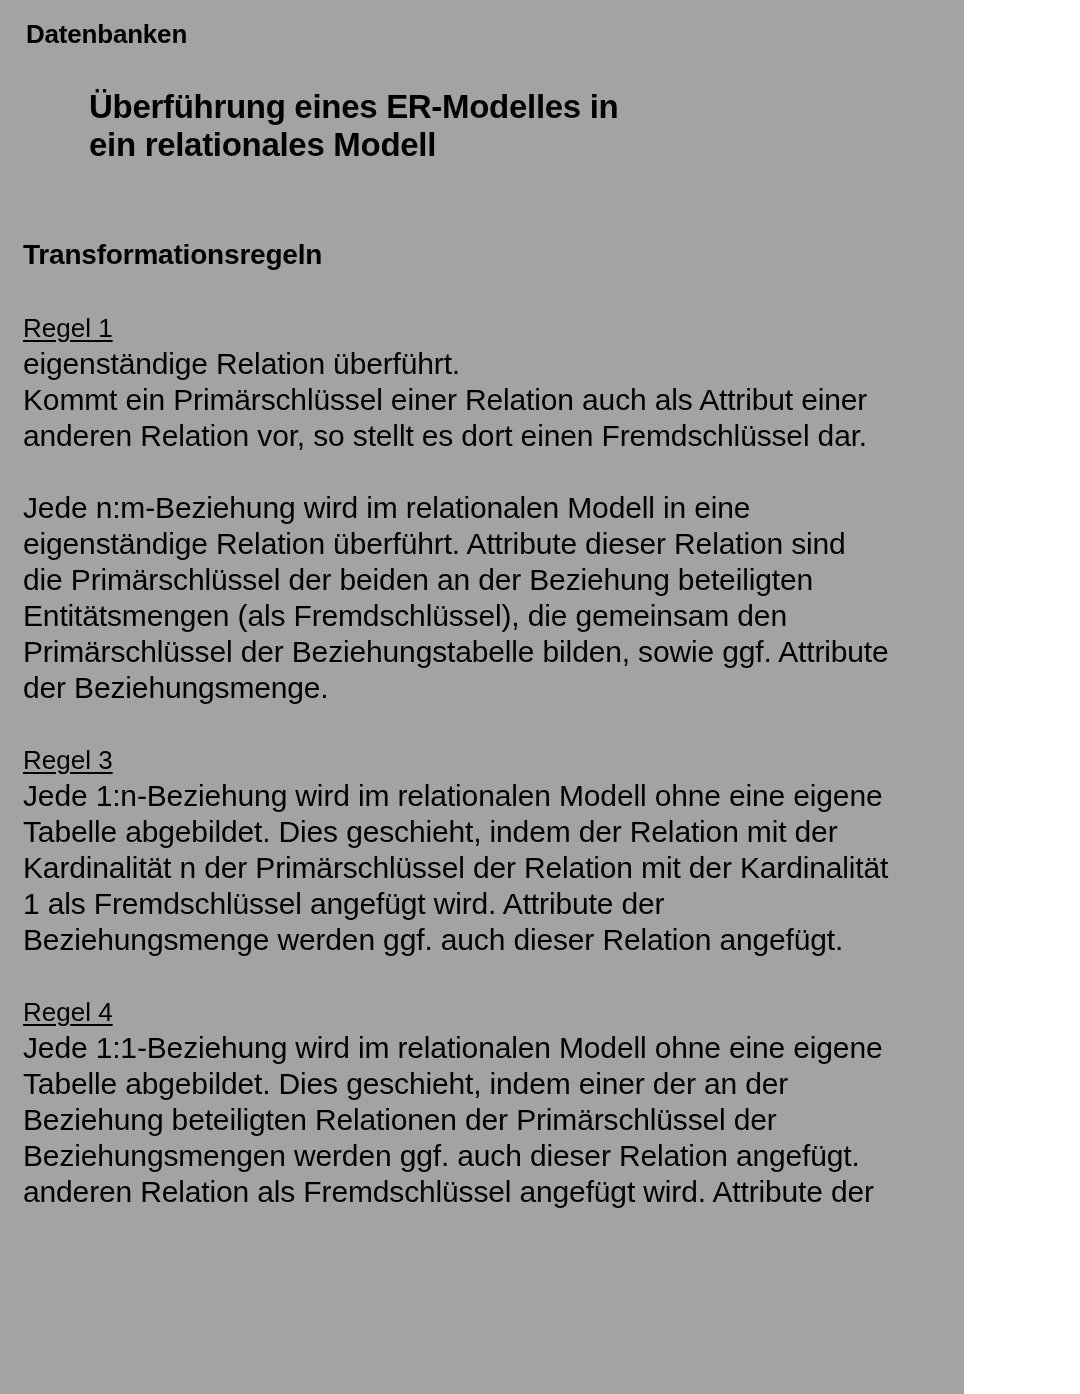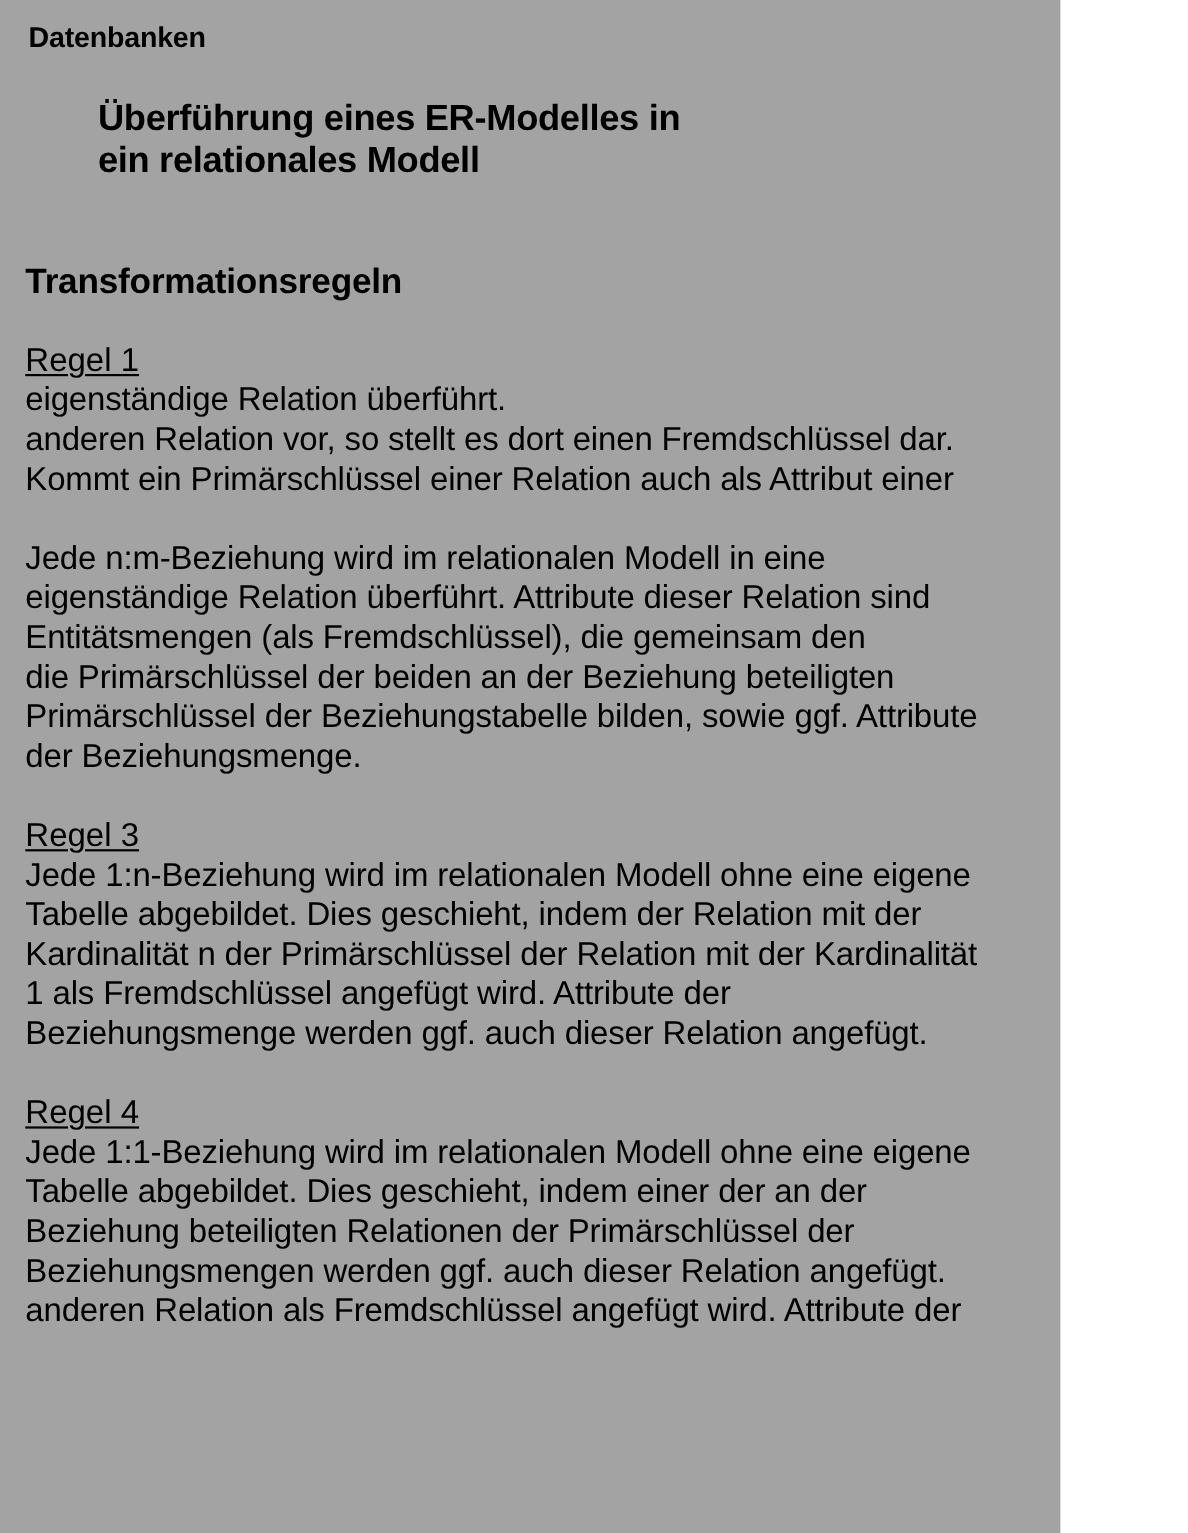--- a/index.html
+++ b/index.html
@@ -46,21 +46,21 @@
     display: block;
     white-space: nowrap;
     margin-left: 30px;
   }
 
   
   .section-heading {
     position: absolute;
     left: 23px;
     top: 238px;
-    font-size: 32px;
+    font-size: 28px;
     font-weight: bold;
     line-height: 34px;
     letter-spacing: -0.2px;
     white-space: nowrap;
   }
 
   
   .rules {
     position: absolute;
     left: 23px;
@@ -70,21 +70,21 @@
 
   .rule {
     margin: 0 0 36px 0;
   }
   .rule:last-child {
     margin-bottom: 16px;
   }
 
   .rule-label {
     display: inline-block;
-    font-size: 30px;
+    font-size: 26px;
     line-height: 36px;
     text-decoration: underline;
     text-underline-offset: 3px;
     text-decoration-thickness: 2px;
     white-space: nowrap;
   }
 
   .rule-body {
     font-size: 30px;
     line-height: 36px;
@@ -107,30 +107,30 @@
       <span class="title-line">ein relationales Modell</span>
     </div>
 
   <div class="section-heading">Transformationsregeln</div>
 
   <div class="rules">
       <div class="rule">
         <div><span class="rule-label">Regel 1</span></div>
         <div class="rule-body">
           <span class="body-line">eigenständige Relation überführt.</span>
+          <span class="body-line">Kommt ein Primärschlüssel einer Relation auch als Attribut einer</span>
           <span class="body-line">anderen Relation vor, so stellt es dort einen Fremdschlüssel dar.</span>
-          <span class="body-line">Kommt ein Primärschlüssel einer Relation auch als Attribut einer</span>
         </div>
       </div>
       <div class="rule">
         <div class="rule-body">
           <span class="body-line">Jede n:m-Beziehung wird im relationalen Modell in eine</span>
           <span class="body-line">eigenständige Relation überführt. Attribute dieser Relation sind</span>
+          <span class="body-line">die Primärschlüssel der beiden an der Beziehung beteiligten</span>
           <span class="body-line">Entitätsmengen (als Fremdschlüssel), die gemeinsam den</span>
-          <span class="body-line">die Primärschlüssel der beiden an der Beziehung beteiligten</span>
           <span class="body-line">Primärschlüssel der Beziehungstabelle bilden, sowie ggf. Attribute</span>
           <span class="body-line">der Beziehungsmenge.</span>
         </div>
       </div>
       <div class="rule">
         <div><span class="rule-label">Regel 3</span></div>
         <div class="rule-body">
           <span class="body-line">Jede 1:n-Beziehung wird im relationalen Modell ohne eine eigene</span>
           <span class="body-line">Tabelle abgebildet. Dies geschieht, indem der Relation mit der</span>
           <span class="body-line">Kardinalität n der Primärschlüssel der Relation mit der Kardinalität</span>

